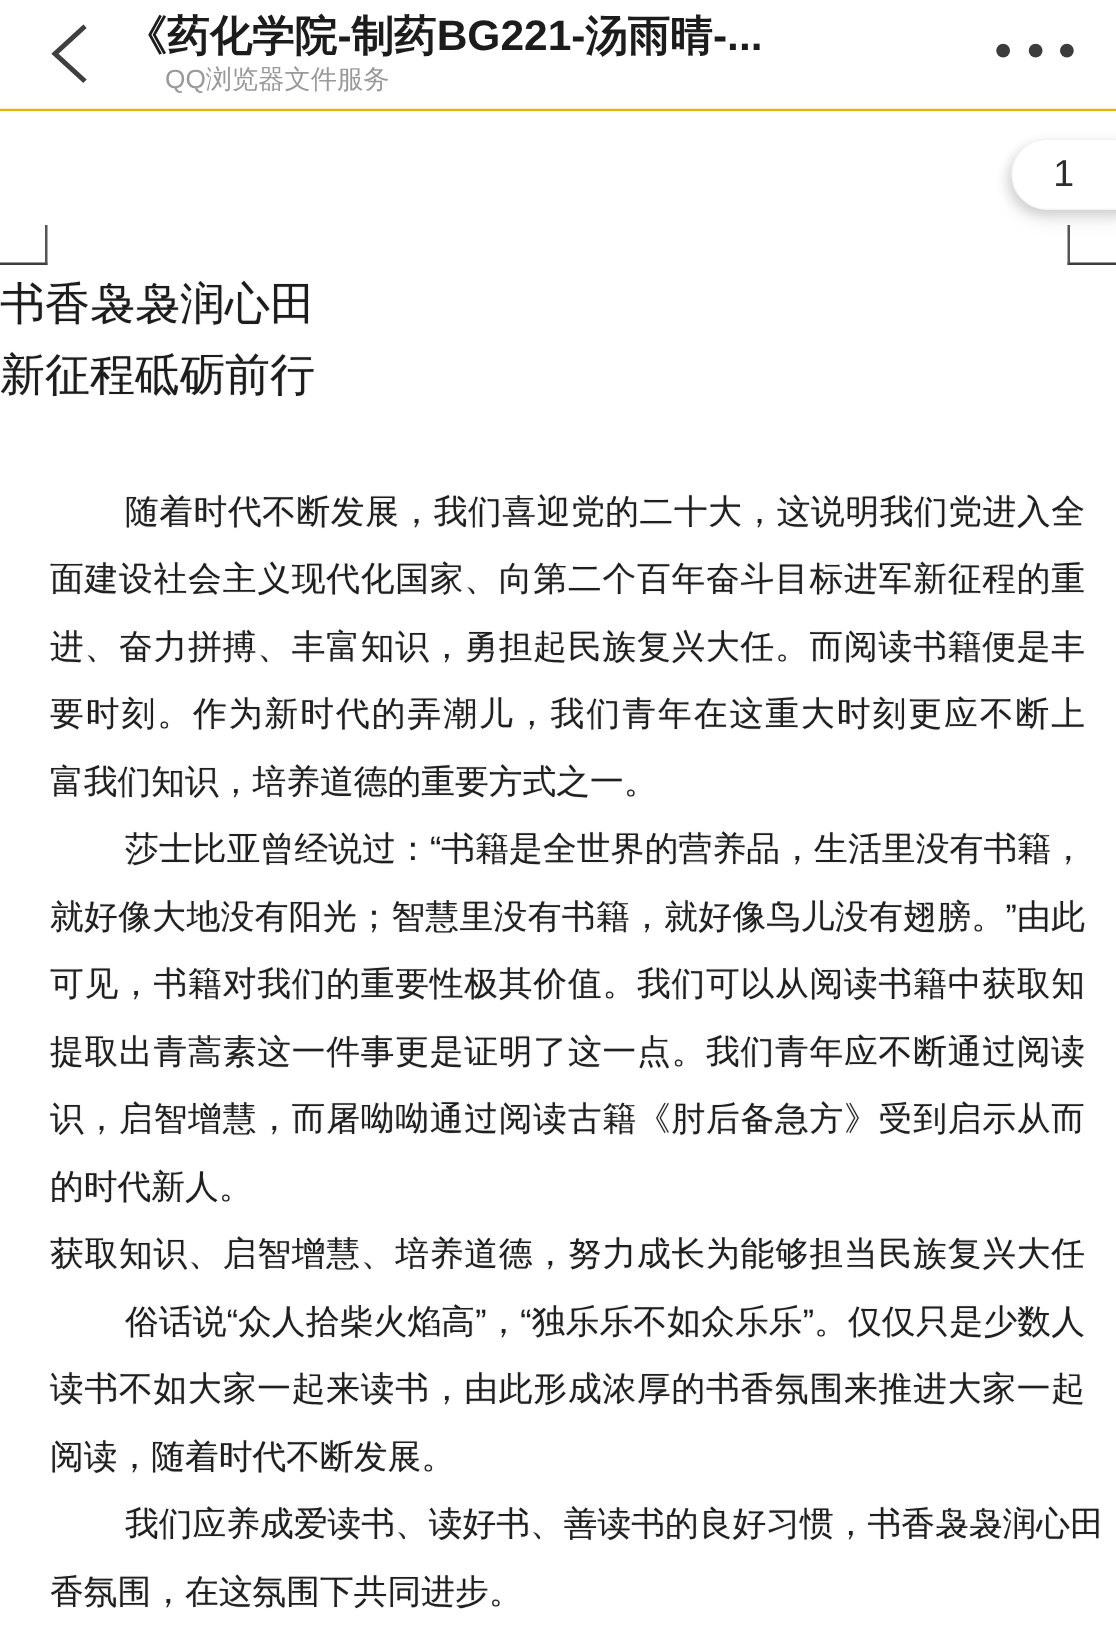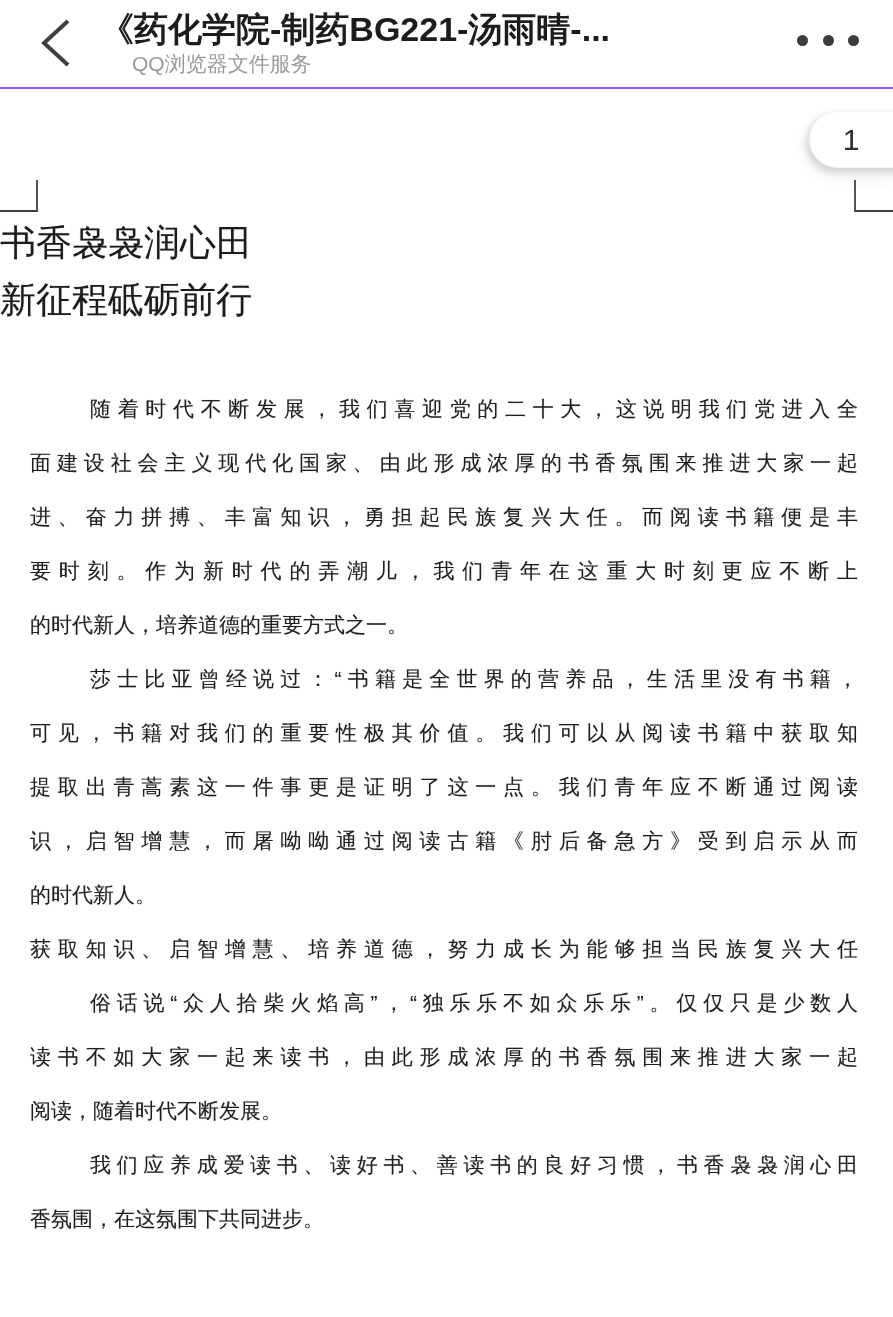--- a/index.html
+++ b/index.html
@@ -3,21 +3,21 @@
 <meta charset="utf-8">
 <style>
   html,body{margin:0;padding:0;}
   body{
     width:893px;height:1317px;overflow:hidden;background:#ffffff;
     font-family:"Liberation Sans",sans-serif;position:relative;
   }
   
   .header{
     position:absolute;top:0;left:0;width:893px;height:89px;background:#fff;
-    border-bottom:2px solid #8b5cf6;box-sizing:border-box;
+    border-bottom:2px solid #eab308;box-sizing:border-box;
   }
   .back-btn{position:absolute;left:34px;top:16px;width:48px;height:54px;cursor:pointer;}
   .title-group{position:absolute;left:100px;top:8px;width:660px;}
   .hd-title{
     font-size:34px;font-weight:bold;color:#1c1c1c;line-height:42px;
     white-space:nowrap;overflow:hidden;letter-spacing:0px;
   }
   .hd-sub{font-size:21px;color:#9a9a9a;line-height:26px;margin-top:1px;margin-left:32px;}
   .menu-btn{position:absolute;right:32px;top:24px;width:66px;height:32px;cursor:pointer;
     display:flex;align-items:center;justify-content:space-between;padding:0 2px;box-sizing:border-box;}
@@ -40,22 +40,22 @@
   .corner-right{
     position:absolute;right:0;top:91px;width:37px;height:30px;
     border-left:2px solid #555;border-bottom:2px solid #3d3d3d;
   }
   .doc-title{
     position:absolute;top:125px;left:0;width:893px;
     font-size:36px;line-height:57px;color:#1c1c1c;
     text-shadow:0 0 1px rgba(30,30,30,0.35);
   }
   .essay{
-    position:absolute;top:293px;left:30px;width:828px;
-    font-size:21px;color:#1f1f1f;text-shadow:0 0 1px rgba(30,30,30,0.3);
+    position:absolute;top:293px;left:40px;width:828px;
+    font-size:27px;color:#1f1f1f;text-shadow:0 0 1px rgba(30,30,30,0.3);
   }
   .line{
     height:54px;line-height:54px;white-space:nowrap;
     text-align:justify;text-align-last:justify;
   }
   .line.first{padding-left:60px;}
   .line.end{text-align-last:left;}
 </style>
 </head>
 <body>
@@ -85,25 +85,26 @@
     <span>1</span>
   </div>
 
   <div class="doc-title">
     <div>书香袅袅润心田</div>
     <div>新征程砥砺前行</div>
   </div>
 
   <div class="essay">
       <div class="line first">随着时代不断发展，我们喜迎党的二十大，这说明我们党进入全</div>
-      <div class="line">面建设社会主义现代化国家、由此形成浓厚的书香氛围来推进大家一起</div>
+      <div class="line">面建设社会主义现代化国家、向第二个百年奋斗目标进军新征程的重</div>
       <div class="line">进、奋力拼搏、丰富知识，勇担起民族复兴大任。而阅读书籍便是丰</div>
       <div class="line">要时刻。作为新时代的弄潮儿，我们青年在这重大时刻更应不断上</div>
-      <div class="line end">的时代新人，培养道德的重要方式之一。</div>
+      <div class="line end">富我们知识，培养道德的重要方式之一。</div>
       <div class="line first">莎士比亚曾经说过：“书籍是全世界的营养品，生活里没有书籍，</div>
+      <div class="line">就好像大地没有阳光；智慧里没有书籍，就好像鸟儿没有翅膀。”由此</div>
       <div class="line">可见，书籍对我们的重要性极其价值。我们可以从阅读书籍中获取知</div>
       <div class="line">提取出青蒿素这一件事更是证明了这一点。我们青年应不断通过阅读</div>
       <div class="line">识，启智增慧，而屠呦呦通过阅读古籍《肘后备急方》受到启示从而</div>
       <div class="line end">的时代新人。</div>
       <div class="line">获取知识、启智增慧、培养道德，努力成长为能够担当民族复兴大任</div>
       <div class="line first">俗话说“众人拾柴火焰高”，“独乐乐不如众乐乐”。仅仅只是少数人</div>
       <div class="line">读书不如大家一起来读书，由此形成浓厚的书香氛围来推进大家一起</div>
       <div class="line end">阅读，随着时代不断发展。</div>
       <div class="line first">我们应养成爱读书、读好书、善读书的良好习惯，书香袅袅润心田</div>
       <div class="line end">香氛围，在这氛围下共同进步。</div>

